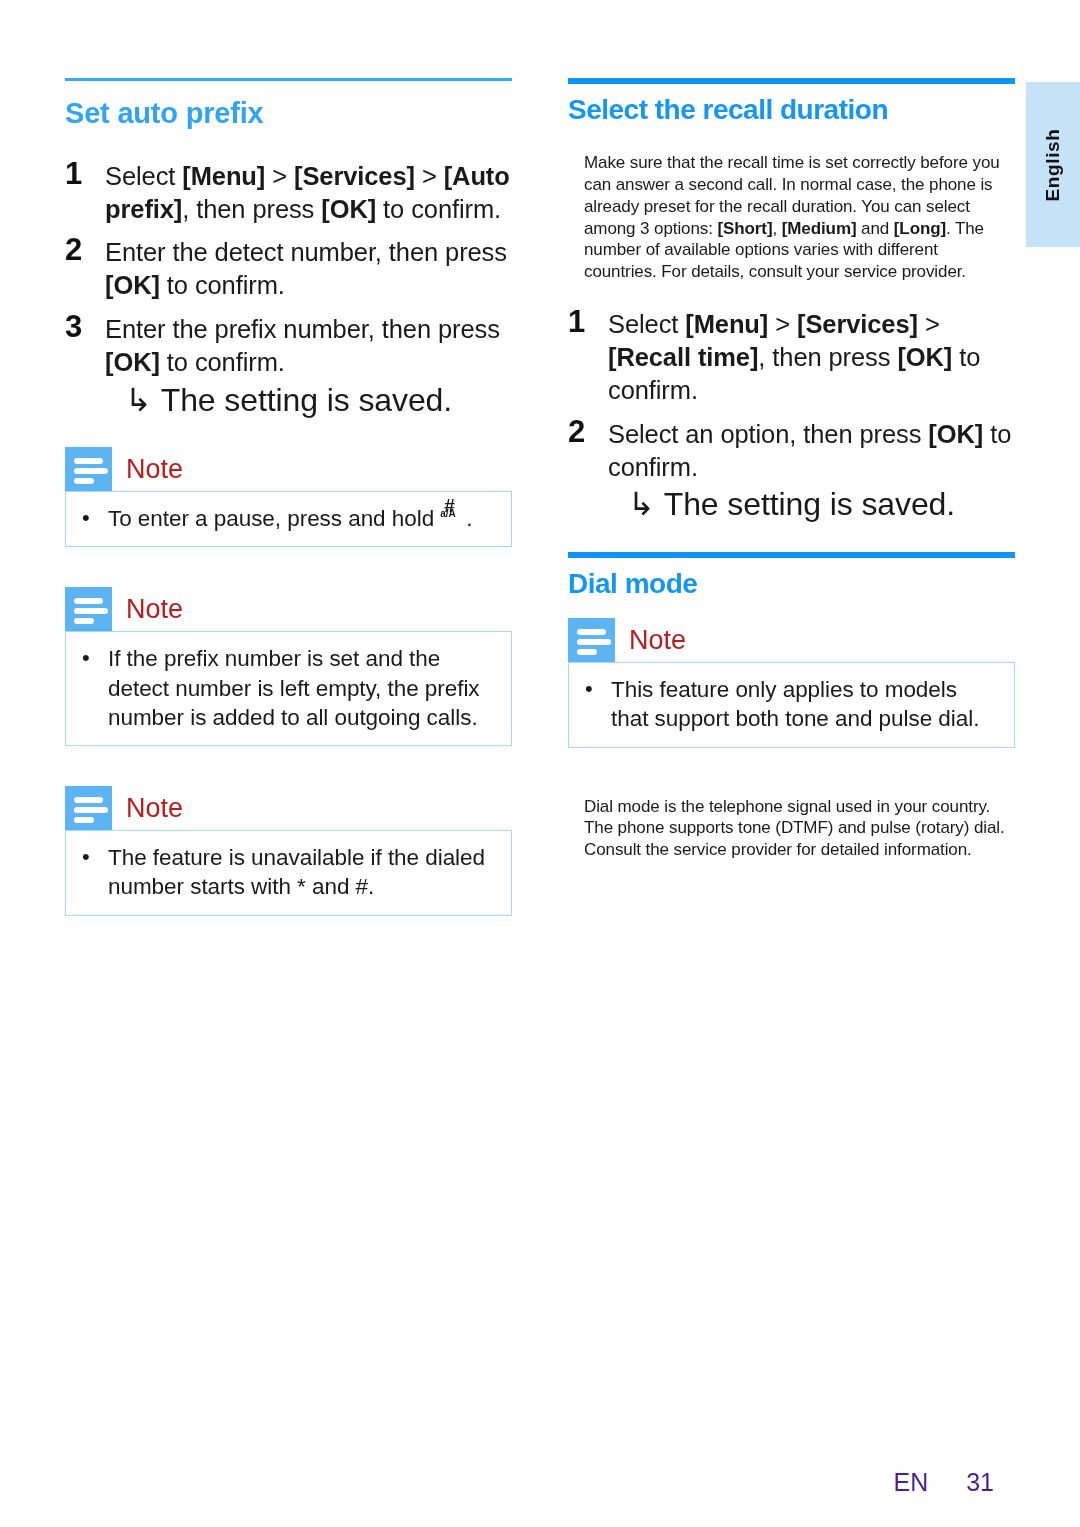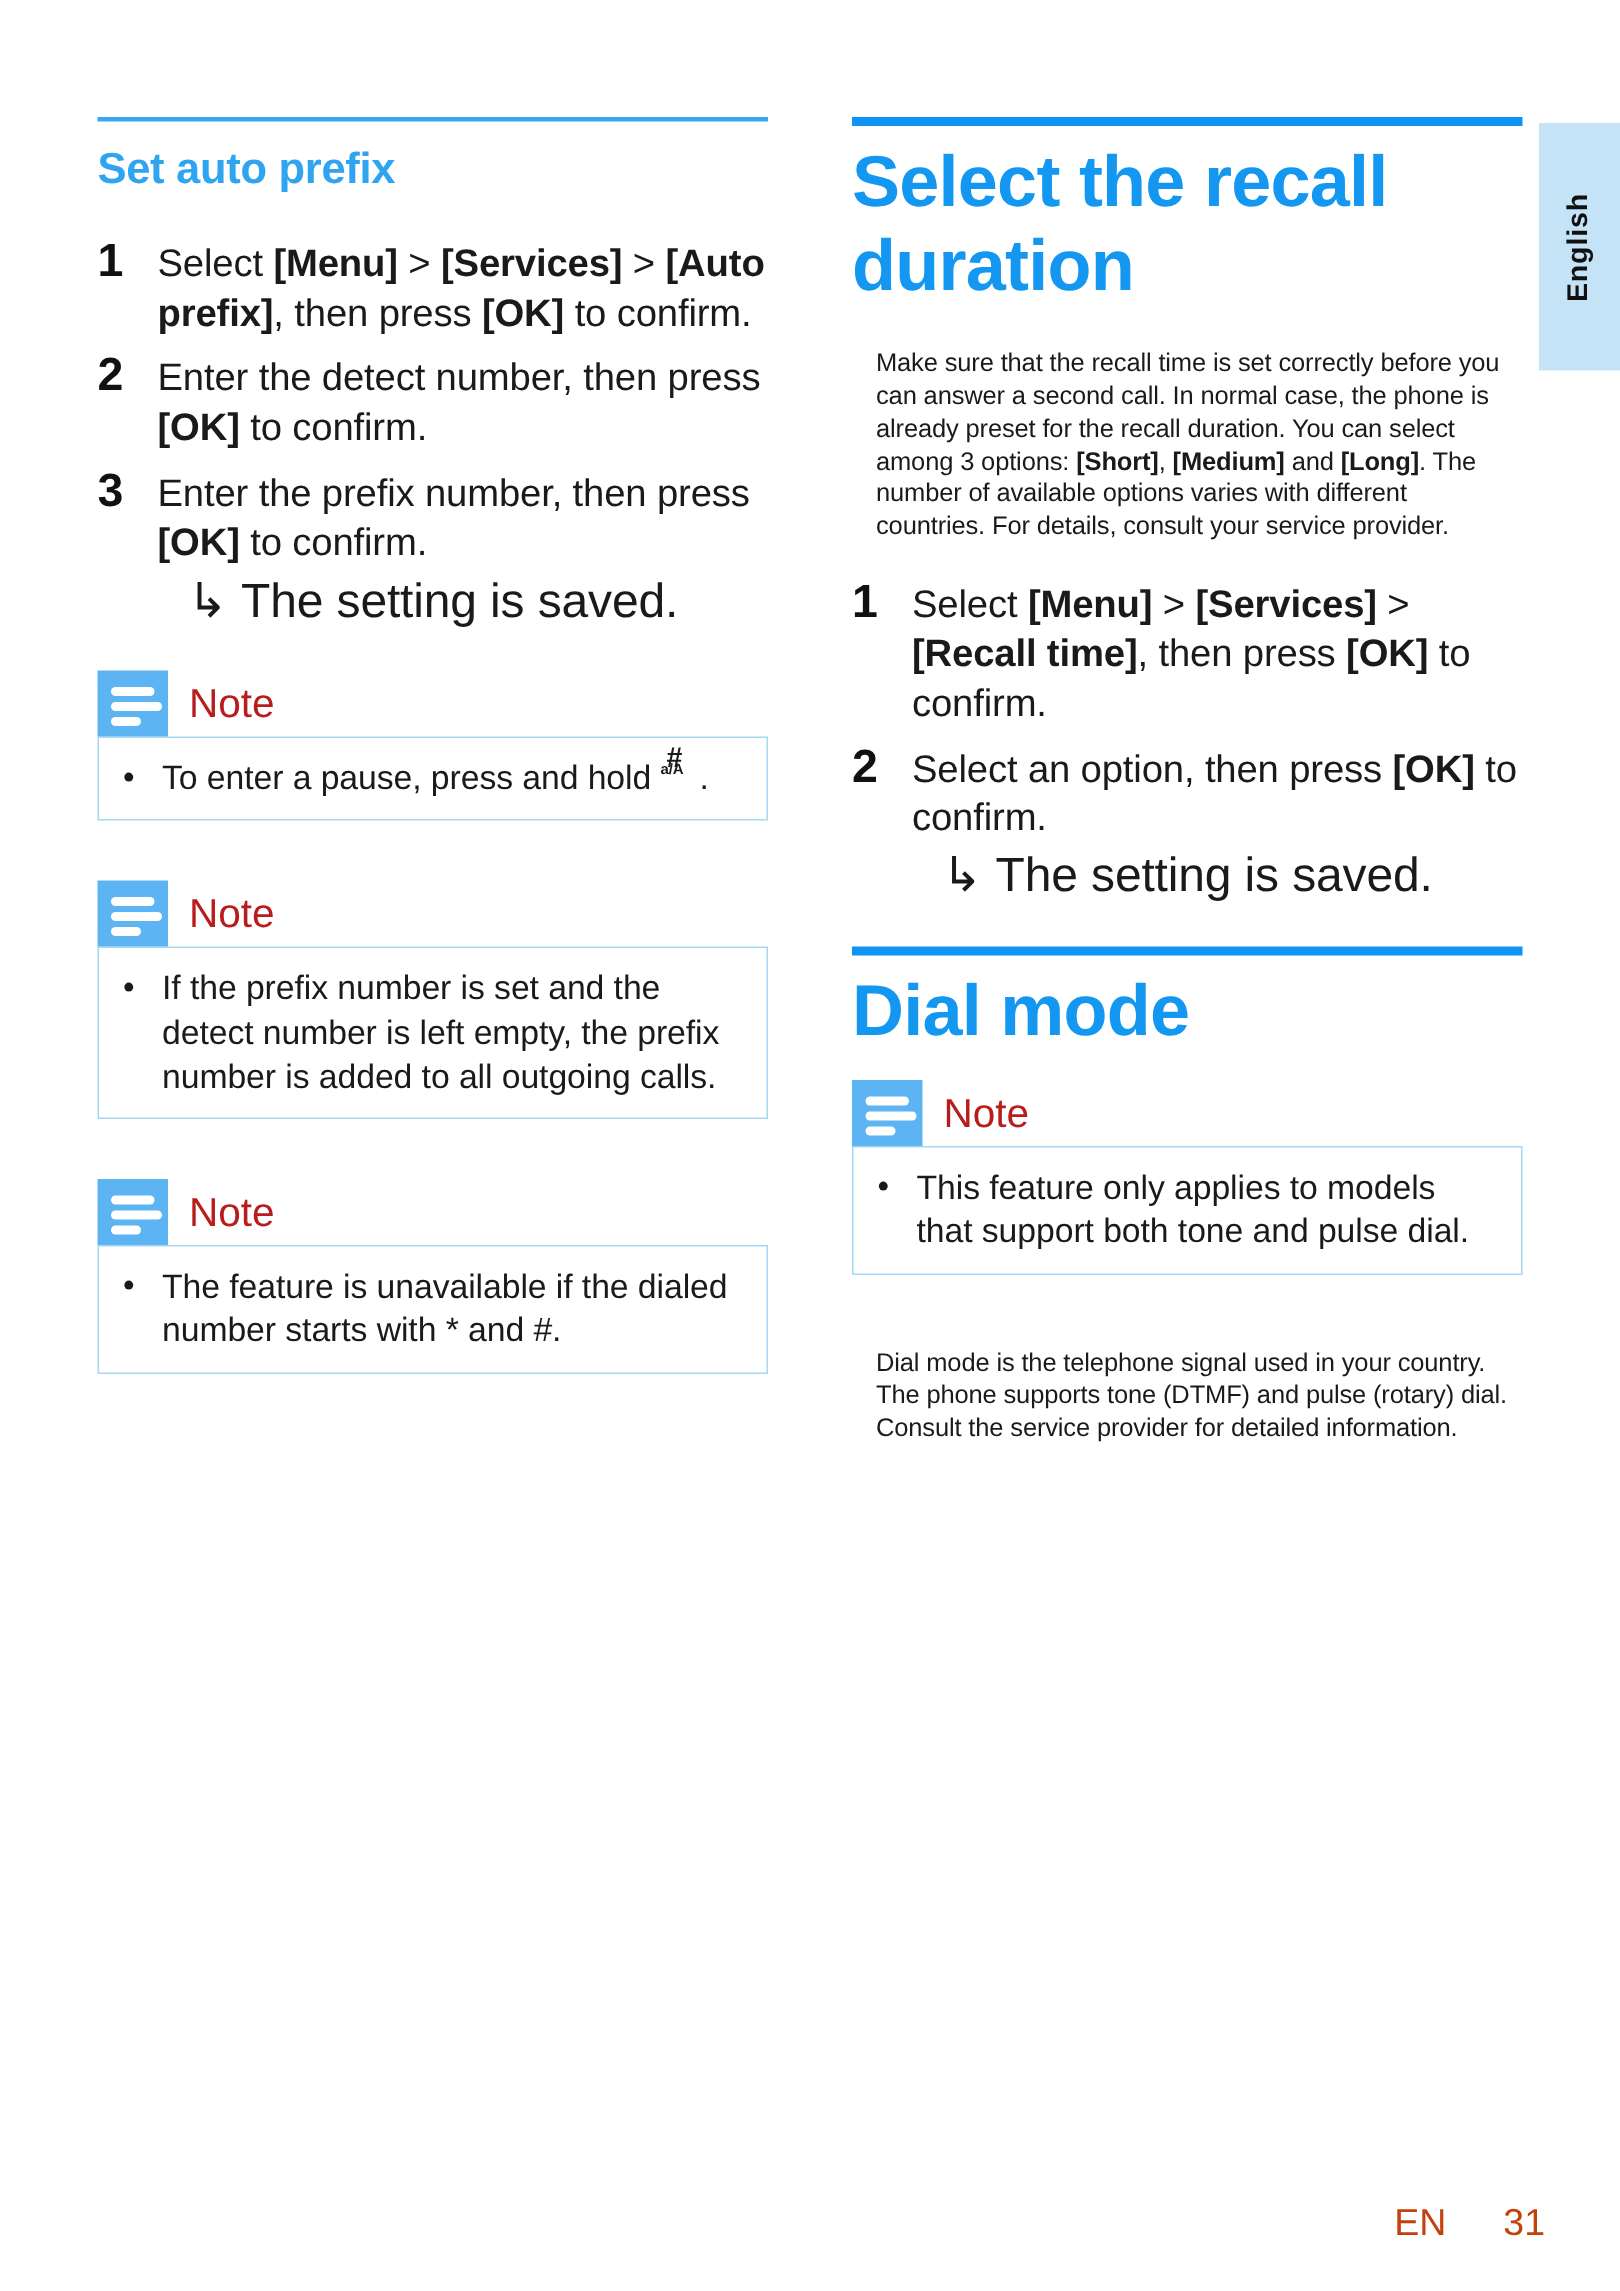--- a/index.html
+++ b/index.html
@@ -67,21 +67,21 @@
   .h2 {
     color: #2fa5f2;
     font-size: 29px;
     font-weight: bold;
     letter-spacing: -0.2px;
     line-height: 1.16;
     margin: 0 0 26px 0;
   }
   .h1 {
     color: #1497f0;
-    font-size: 48px;
+    font-size: 28px;
     font-weight: bold;
     letter-spacing: -0.5px;
     line-height: 1.16;
     margin: 0 0 26px 0;
   }
 
   
   .para {
     font-size: 17px;
     line-height: 1.28;
@@ -200,23 +200,23 @@
     line-height: 1;
   }
 
   
   .footer {
     position: absolute;
     left: 0;
     right: 0;
     bottom: 30px;
     text-align: right;
-    padding-right: 50px;
+    padding-right: 86px;
     font-size: 25px;
-    color: #c2410c;
+    color: #4c1d95;
   }
   .footer .en { margin-right: 38px; }
 </style>
 </head>
 <body>
 
 <div class="page">
 
   <div class="lang-tab">
     <span class="lang-text">English</span>

